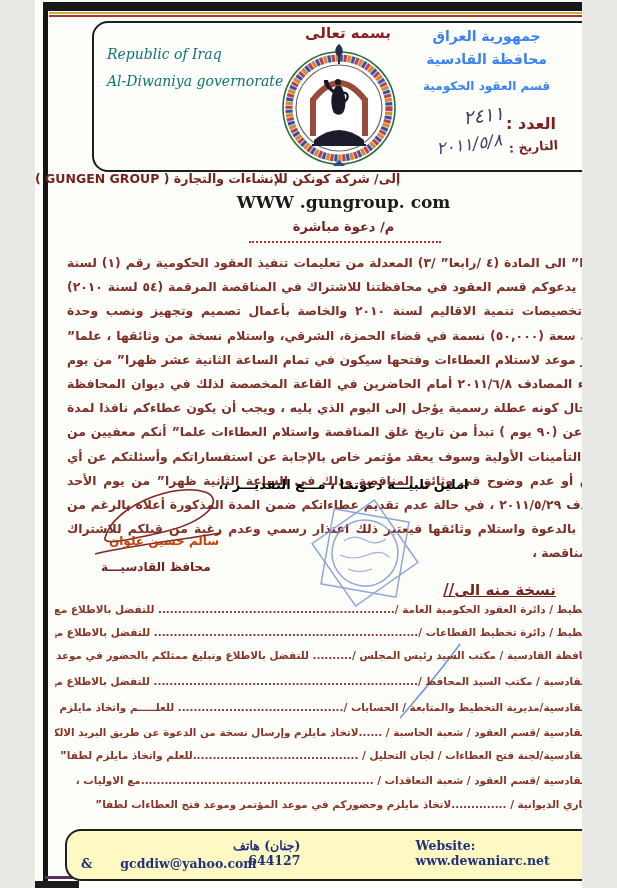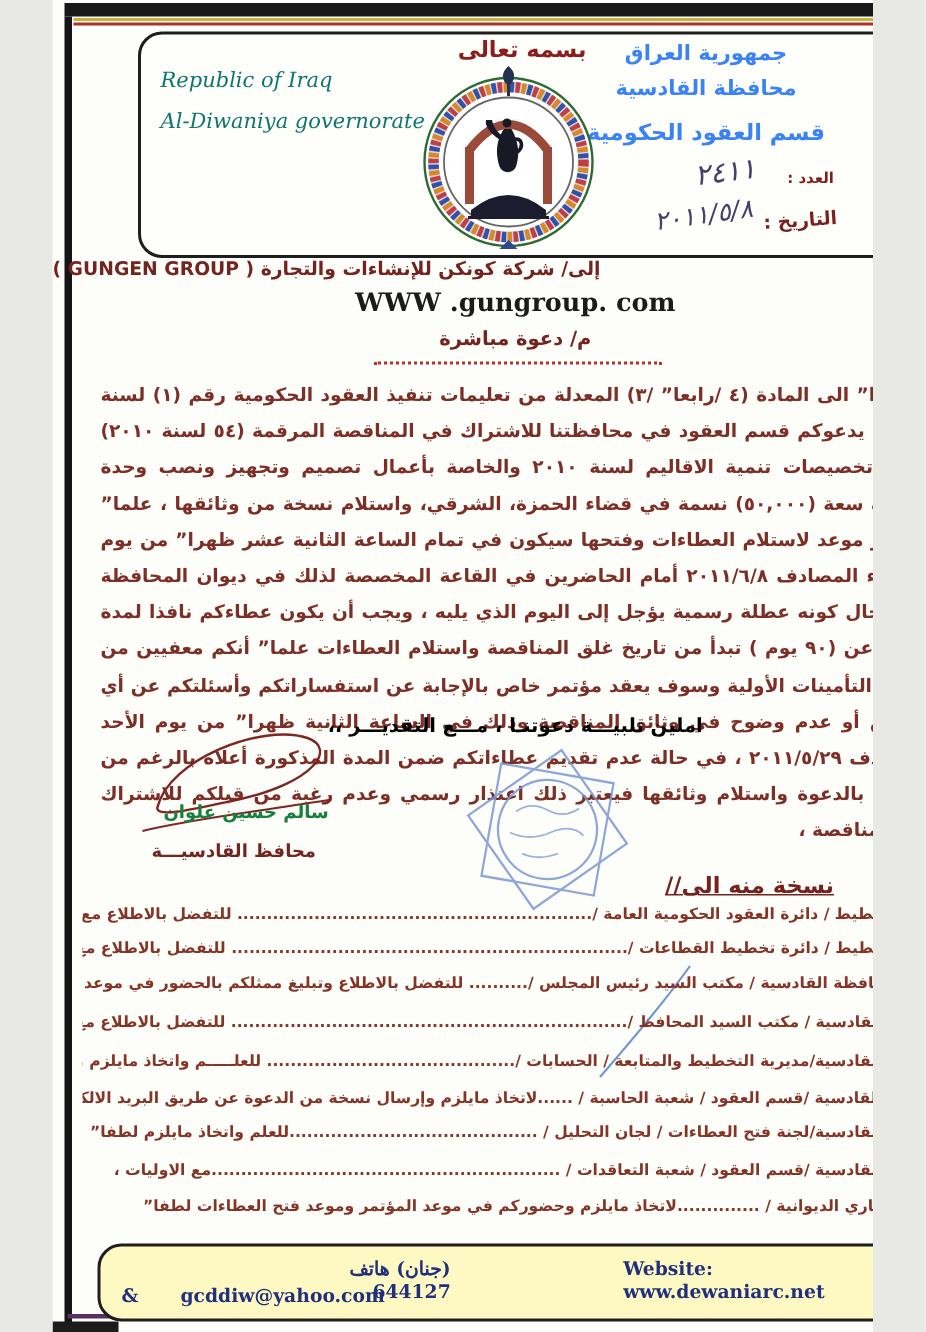--- a/index.html
+++ b/index.html
@@ -15,41 +15,41 @@
   .scan-bottom{position:absolute;left:10px;top:876px;width:548px;height:3px;background:#57305f;}
   .scan-bl{position:absolute;left:0;top:881px;width:44px;height:7px;background:#1c1c1c;}
 
   
   .header-box{position:absolute;left:57px;top:21px;width:541px;height:147px;border:2px solid #1e1e1e;border-radius:16px;background:#fefefb;}
   .bismillah{position:absolute;left:228px;top:24px;width:170px;text-align:center;font-size:15px;font-weight:bold;color:#8b1d1d;}
   .en-header{position:absolute;left:72px;top:41px;font-family:"DejaVu Serif",serif;font-style:italic;font-size:14px;color:#0f766e;line-height:27px;}
   .ar-header{position:absolute;right:32px;top:28px;text-align:center;direction:rtl;color:#3b82f6;font-weight:bold;}
   .ar-header .l1{font-size:14px;margin-bottom:7px;}
   .ar-header .l2{font-size:14px;margin-bottom:12px;}
-  .ar-header .l3{font-size:15px;letter-spacing:1px;}
-  .num-label{position:absolute;right:26px;top:114px;font-size:10px;font-weight:bold;color:#7e1f1f;direction:rtl;}
+  .ar-header .l3{font-size:12px;letter-spacing:1px;}
+  .num-label{position:absolute;right:26px;top:114px;font-size:16px;font-weight:bold;color:#7e1f1f;direction:rtl;}
   .date-label{position:absolute;right:24px;top:139px;font-size:12.5px;font-weight:bold;color:#7e1f1f;direction:rtl;transform:rotate(-4deg);}
   .hand{font-style:italic;color:#45406a;letter-spacing:2px;}
   .num-value{position:absolute;right:78px;top:104px;font-size:19px;transform:rotate(-7deg);}
   .date-value{position:absolute;right:80px;top:134px;font-size:17px;transform:rotate(-8deg);direction:ltr;}
   .emblem{position:absolute;left:243px;top:42px;}
 
   
   .to-line{position:absolute;left:0;top:171px;width:617px;text-align:left;direction:rtl;font-size:12.5px;font-weight:bold;color:#73241f;}
   .site-line{position:absolute;left:0;top:192px;width:617px;text-align:center;font-family:"DejaVu Serif",serif;font-weight:bold;font-size:17px;color:#1b1b1b;}
   .subject-line{position:absolute;left:0;top:219px;width:617px;text-align:center;direction:rtl;font-size:13px;font-weight:bold;color:#73241f;}
   .dotted-sep{position:absolute;left:214px;top:241px;width:192px;border-bottom:2.5px dotted #b23229;}
 
   
   .body-text{position:absolute;left:32px;top:251px;width:554px;direction:rtl;text-align:justify;font-size:12.4px;line-height:24.2px;font-weight:600;color:#7c2f27;}
   .closing{position:absolute;left:0;top:477px;width:617px;text-align:center;direction:rtl;font-size:13px;font-weight:bold;color:#000000;}
 
   
   .sig-svg{position:absolute;left:52px;top:478px;}
-  .sig-name{position:absolute;left:74px;top:534px;font-size:12px;font-weight:bold;color:#15803d;direction:rtl;}
+  .sig-name{position:absolute;left:74px;top:534px;font-size:12px;font-weight:bold;color:#c2410c;direction:rtl;}
   .sig-title{position:absolute;left:66px;top:560px;font-size:12px;font-weight:bold;color:#73241f;direction:rtl;text-align:center;}
   .stamp{position:absolute;left:263px;top:494px;opacity:.85;}
   .pen-mark{position:absolute;left:355px;top:640px;}
 
   
   .copies-heading{position:absolute;right:26px;top:581px;font-size:15px;font-weight:bold;color:#73241f;direction:rtl;text-decoration:underline;}
   .copies{position:absolute;left:20px;top:603px;width:578px;direction:rtl;}
   .copies .row{font-size:10.4px;font-weight:600;color:#853527;white-space:nowrap;overflow:hidden;height:13px;}
   .copies .row:nth-child(2){margin-top:10px;}
   .copies .row:nth-child(3){margin-top:10px;}

